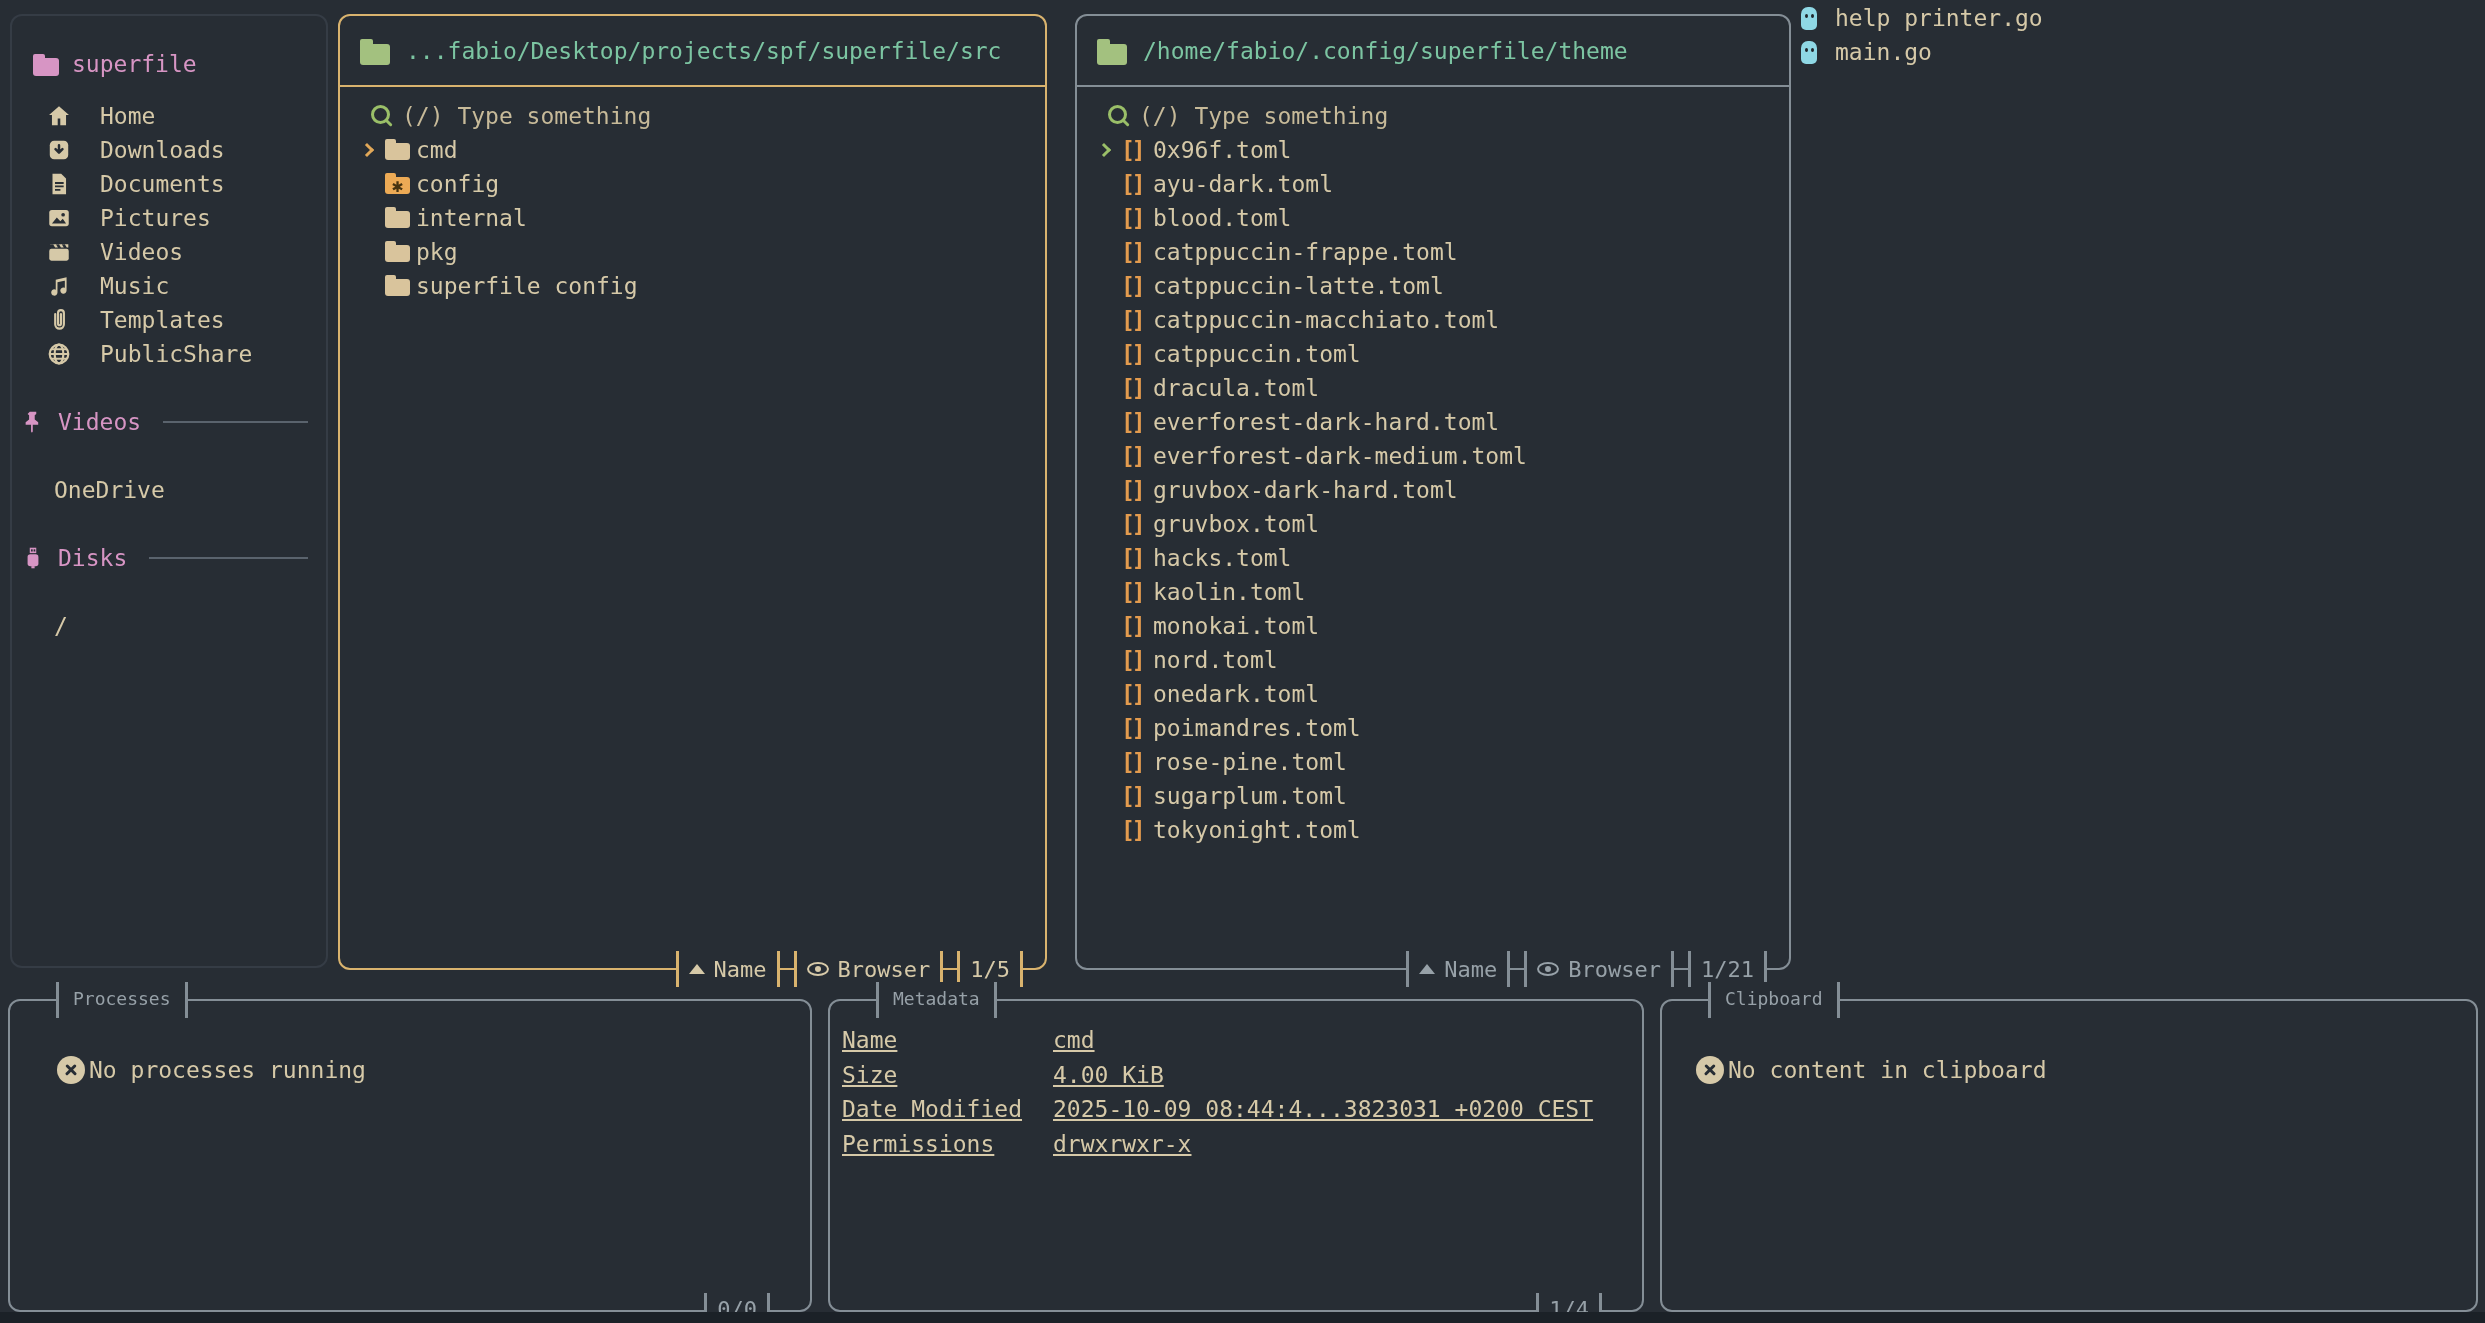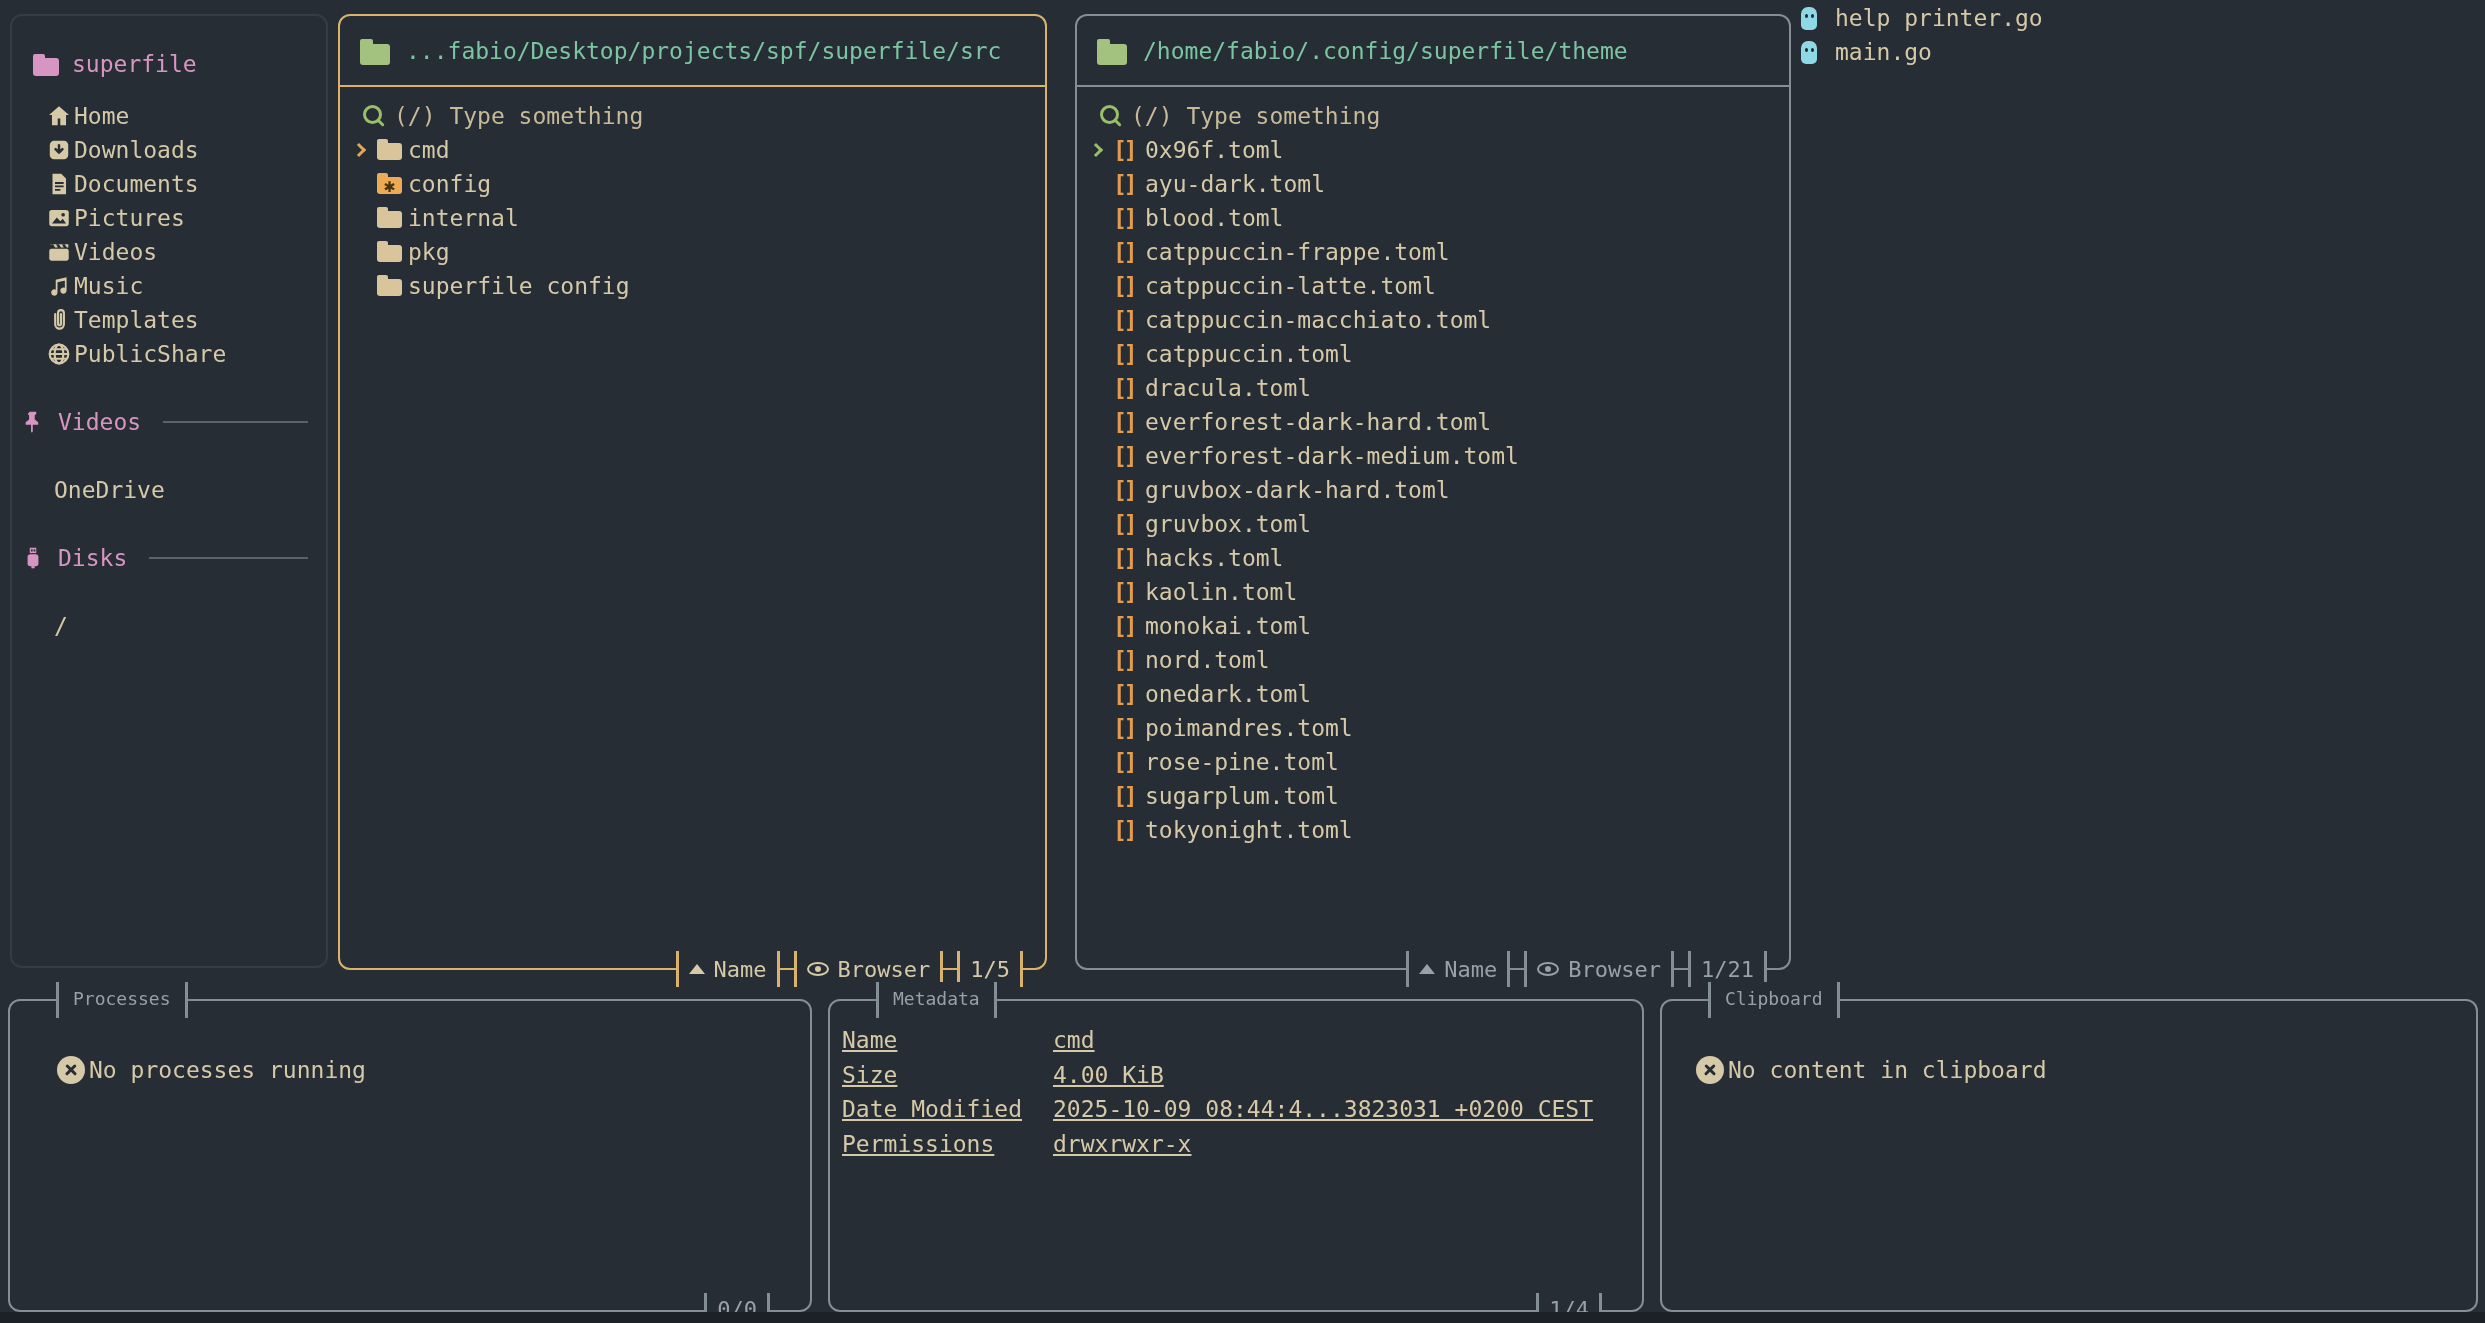--- a/index.html
+++ b/index.html
@@ -81,41 +81,41 @@
   
   .sidebar{position:absolute;left:10px;top:14px;width:318px;height:954px;
     border:2px solid var(--sidebar-border);border-radius:12px;padding:20px 10px 0 6px;}
   .sb-title{display:flex;align-items:center;gap:10px;height:40px;margin:8px 0 15px 14px;
     color:var(--pink);}
   .sb-title .ic-folder-pink{position:relative;width:30px;height:30px;}
   .sb-title .ic-folder-pink::before{content:"";position:absolute;top:9px;left:1px;width:26px;height:18px;
     background:var(--pink);border-radius:2px 3px 3px 3px;}
   .sb-title .ic-folder-pink::after{content:"";position:absolute;top:5px;left:1px;width:12px;height:6px;
     border-radius:2px 2px 0 0;background:var(--pink);}
-  .sb-item{display:flex;align-items:center;gap:2px;height:34px;padding-left:28px;cursor:default;}
+  .sb-item{display:flex;align-items:center;gap:28px;height:34px;padding-left:28px;cursor:default;}
   .sb-item svg{flex:0 0 26px;}
   .sb-section{display:flex;align-items:center;gap:12px;height:34px;margin-top:34px;color:var(--pink);}
   .sb-section svg{flex:0 0 26px;margin-left:2px;}
   .sb-section .line{flex:1;height:2px;background:var(--gray-line);margin:0 8px 0 10px;}
   .sb-plain{height:34px;display:flex;align-items:center;padding-left:36px;margin-top:34px;}
 
   
   .panel{position:absolute;top:14px;height:956px;border-radius:12px;background:var(--bg);}
   .panel.active{border:2px solid var(--gold);}
   .panel.inactive{border:2px solid var(--border-gray);}
   .panel-head{height:71px;display:flex;align-items:center;gap:14px;padding:0 20px;}
   .panel.active .panel-head{border-bottom:2px solid var(--gold);}
   .panel.inactive .panel-head{border-bottom:2px solid var(--border-gray);}
   .head-folder{position:relative;width:32px;height:30px;flex:0 0 32px;}
   .head-folder::before{content:"";position:absolute;top:8px;left:0;width:30px;height:21px;
     background:var(--green-folder);border-radius:2px 3px 3px 3px;}
   .head-folder::after{content:"";position:absolute;top:3px;left:0;width:13px;height:7px;
     border-radius:2px 2px 0 0;background:var(--green-folder);}
   .head-path{color:var(--teal);overflow:hidden;white-space:nowrap;}
-  .panel-body{padding:12px 6px 0 8px;}
+  .panel-body{padding:12px 6px 0 16px;}
   .searchbar{display:flex;align-items:center;height:34px;padding-left:14px;color:var(--cream-dim);}
   .filelist .row{padding-left:2px;}
   .file-panel .row.selected .chev i{color:var(--gold-cursor);}
   .theme-panel .row.selected .chev i{color:var(--green);}
 
   .panel-foot{position:absolute;right:22px;bottom:-19px;display:flex;gap:14px;align-items:center;
     font-size:22px;height:36px;}
   .panel.active .panel-foot{color:var(--cream);}
   .panel.inactive .panel-foot{color:var(--gray);}
   .seg{display:flex;align-items:center;gap:9px;background:var(--bg);height:36px;padding:0 10px;}

